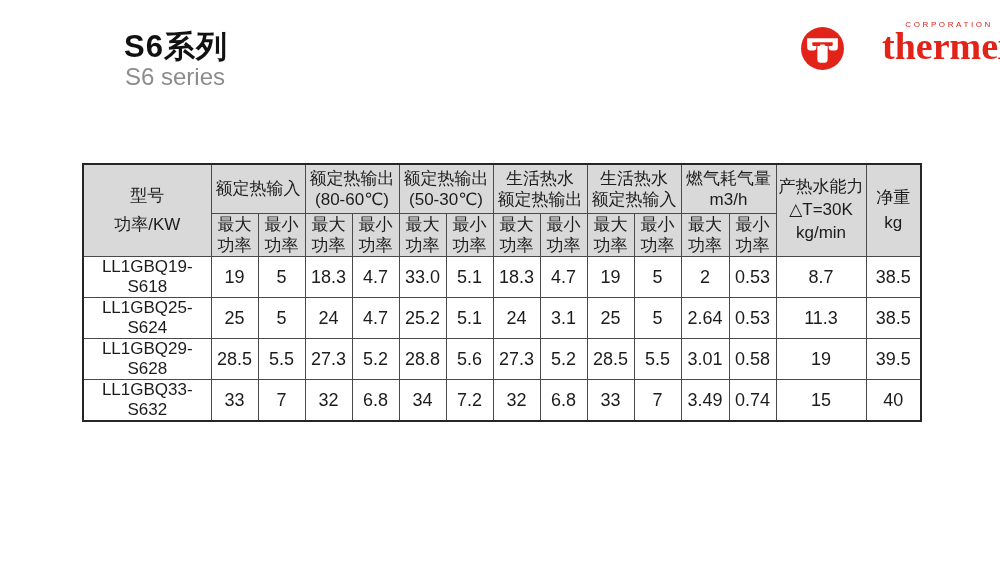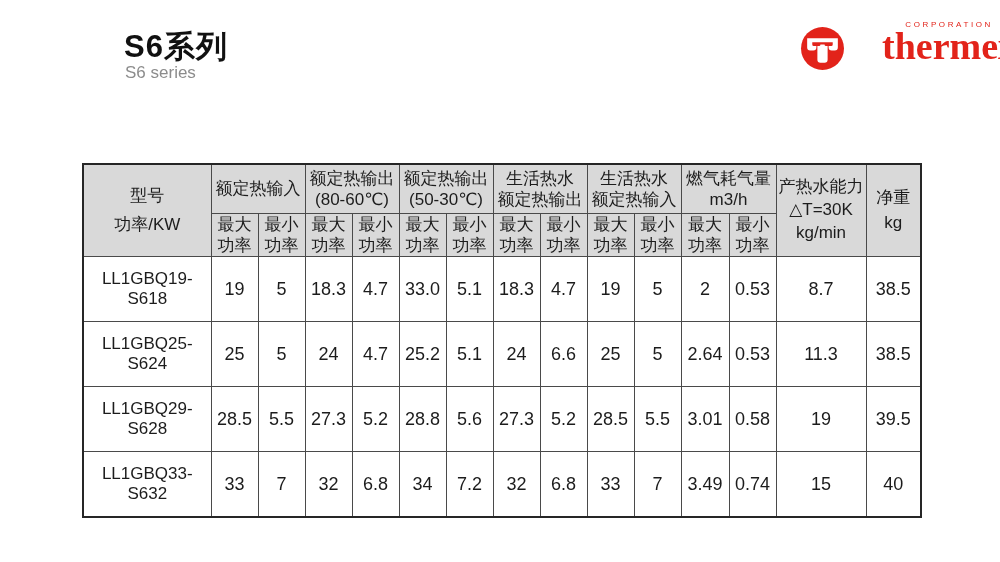--- a/index.html
+++ b/index.html
@@ -2,21 +2,21 @@
 <html><head>
 <meta charset="utf-8">
 <style>
   * { margin:0; padding:0; box-sizing:border-box; }
   html,body { background:#ffffff; }
   .page {
     position:relative; width:1000px; height:562px; background:#ffffff;
     font-family:"Liberation Sans","DejaVu Sans",sans-serif; color:#1c1c1c; overflow:hidden;
   }
   .title-cn { position:absolute; left:124px; top:26px; font-size:31px; font-weight:bold; color:#111; letter-spacing:1px; }
-  .title-en { position:absolute; left:125px; top:63px; font-size:17px; color:#8c8c8c; }
+  .title-en { position:absolute; left:125px; top:63px; font-size:24px; color:#8c8c8c; }
   .section-heading { position:absolute; left:84px; top:104px; font-size:26px; font-weight:bold; color:#111; letter-spacing:0.5px; }
 
   
   .logo { position:absolute; left:800px; top:20px; display:flex; align-items:flex-start; }
   .logo-mark { width:45px; height:45px; margin-top:6px; }
   .logo-text { margin-left:6px; }
   .logo-corp { font-size:8px; font-weight:normal; letter-spacing:2.6px; color:#e2231a; text-align:center; margin-left:22px; margin-bottom:0; }
   .logo-brand { font-family:Liberation Serif, serif; font-weight:bold; font-size:38px; line-height:0.9; color:#e2231a; letter-spacing:0px;margin-left:31px; }
   .logo-brand sup { font-size:11px; vertical-align:super; }
 
@@ -28,21 +28,21 @@
     font-weight:normal; color:#1c1c1c; overflow:hidden;
   }
   table.spec { border:2px solid #262626; }
   thead th { background:#d9d9d9; white-space:pre-line; font-size:17px; line-height:1.25; }
   th.model-head { font-size:17px; line-height:1.7; }
   th.group-head { height:49px; }
   th.sub-head { height:39px; }
   th.capacity-head { font-size:17px; line-height:1.35; }
   th.weight-head { font-size:17px; line-height:1.45; }
   tbody td { height:33px; font-size:18px; background:#fff; }
-  tbody td.model-cell { font-size:17px; text-align:center; padding:12px 1px; letter-spacing:0; }
+  tbody td.model-cell { font-size:17px; text-align:center; padding:0 1px; letter-spacing:0; }
 </style>
 </head>
 <body>
 
 <div class="page">
 
   <div class="title-cn">S6系列</div>
   <div class="title-en">S6 series</div>
 
   <div class="logo">
@@ -144,21 +144,21 @@
           </tr>
           <tr>
             <td class="model-cell">LL1GBQ25-S624</td>
             <td>25</td>
             <td>5</td>
             <td>24</td>
             <td>4.7</td>
             <td>25.2</td>
             <td>5.1</td>
             <td>24</td>
-            <td>6.6</td>
+            <td>3.1</td>
             <td>25</td>
             <td>5</td>
             <td>2.64</td>
             <td>0.53</td>
             <td>11.3</td>
             <td>38.5</td>
           </tr>
           <tr>
             <td class="model-cell">LL1GBQ29-S628</td>
             <td>28.5</td>

